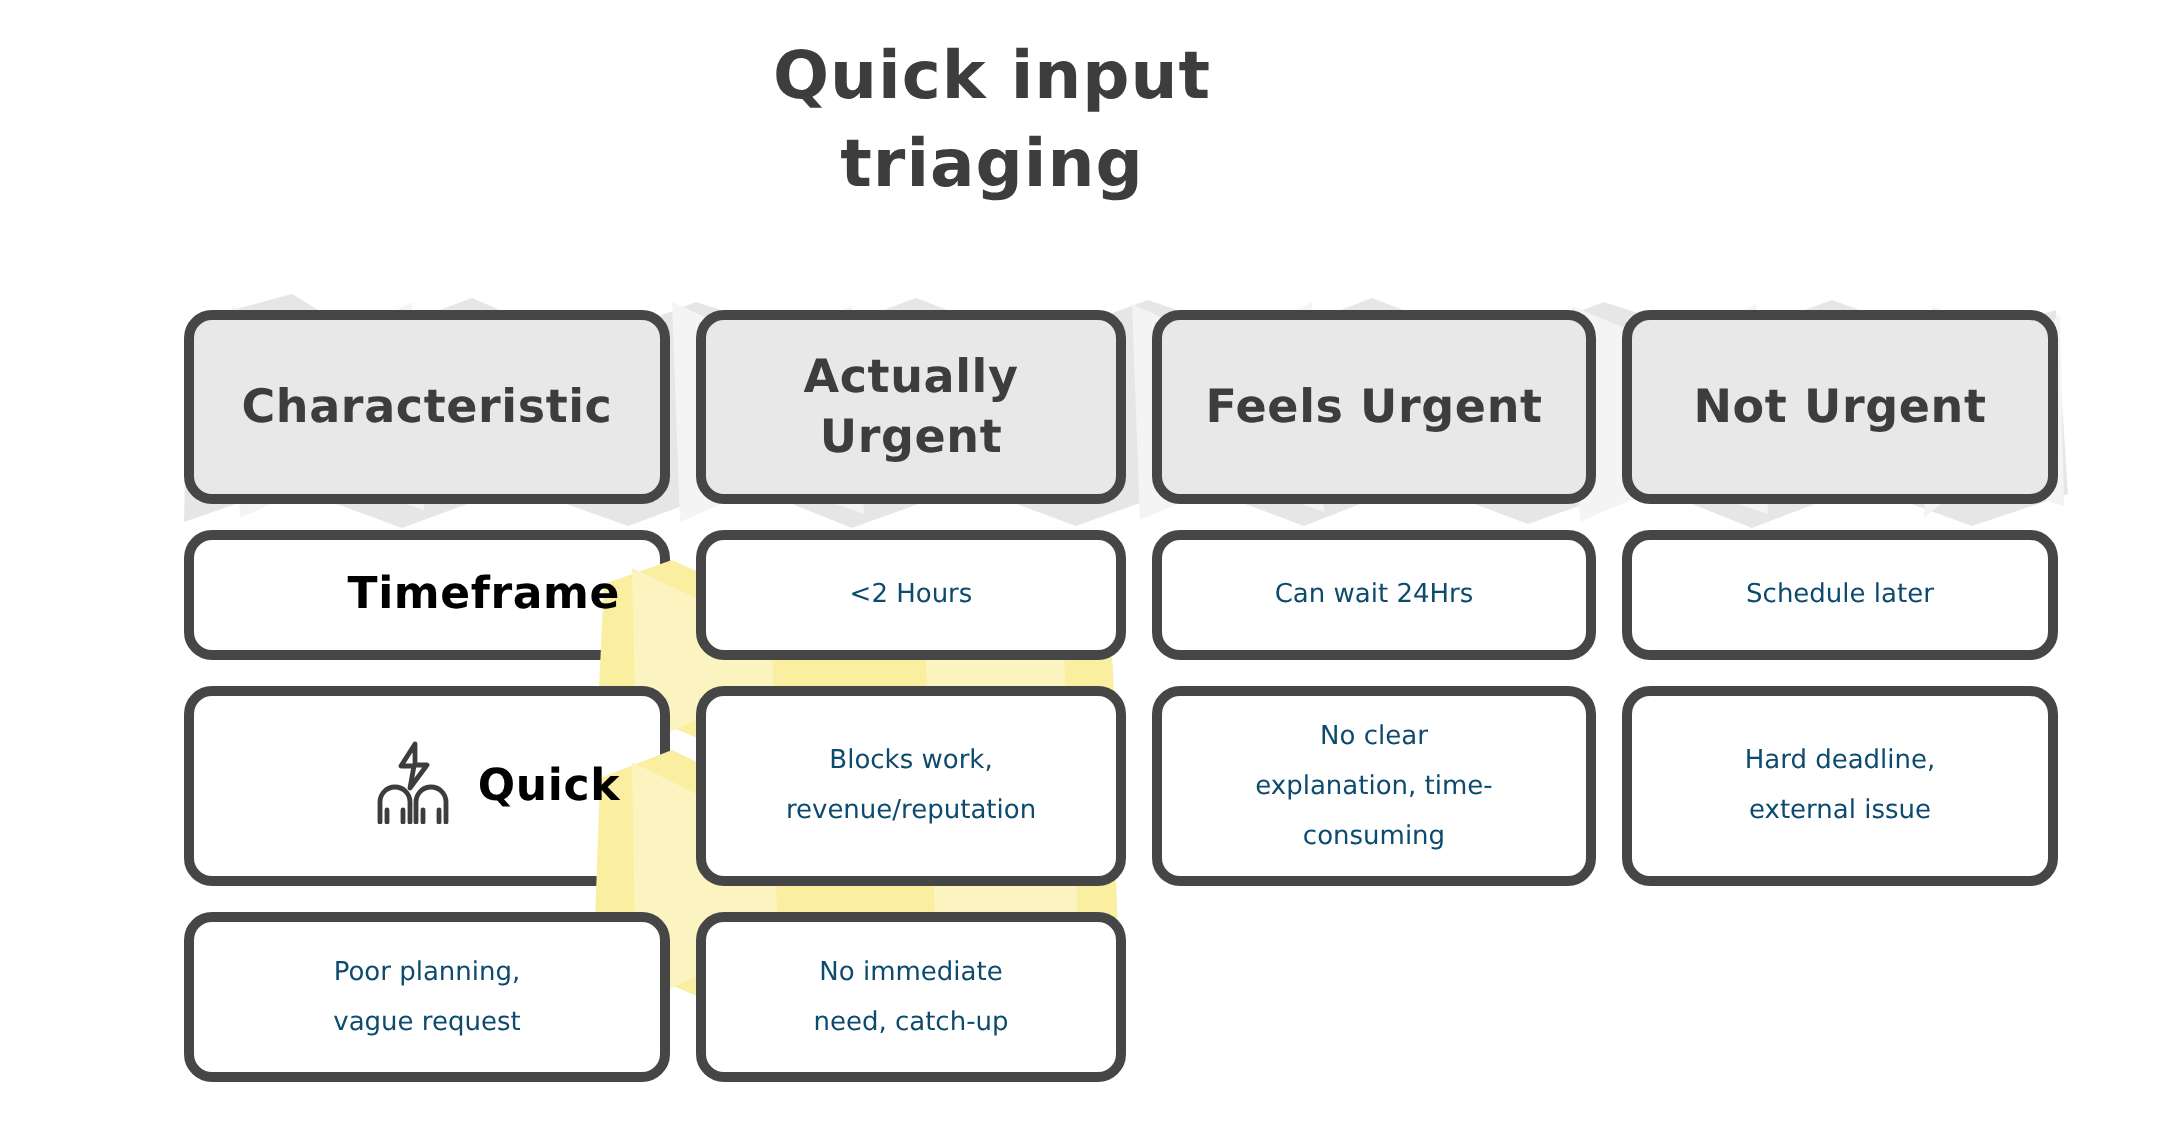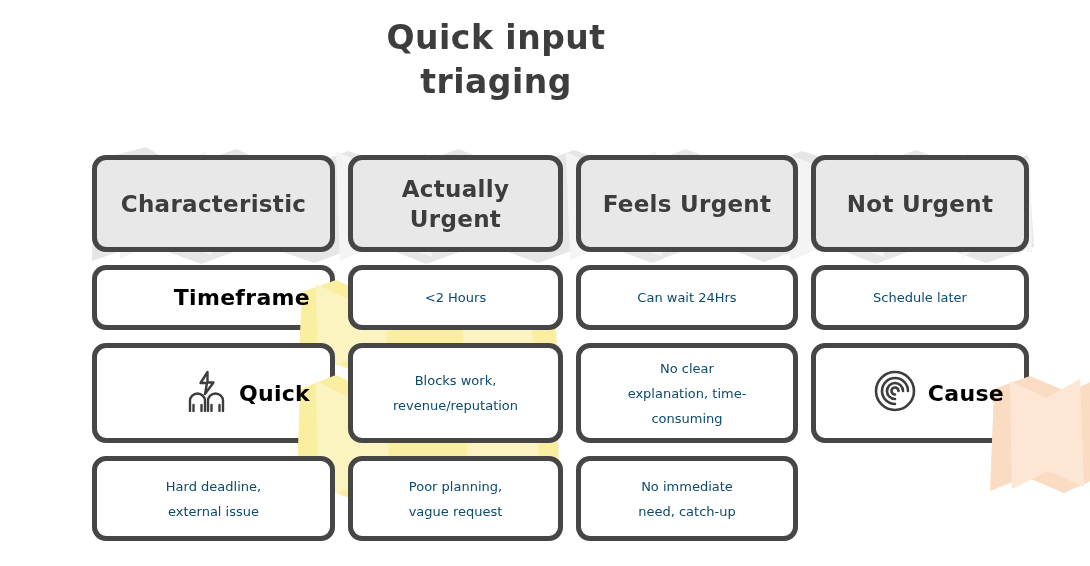--- a/index.html
+++ b/index.html
@@ -203,40 +203,20 @@
   <div class="cell">
     <span class="txt">Blocks work,
 revenue/reputation</span>
   </div>
   <div class="cell">
     <span class="txt">No clear
 explanation, time-
 consuming</span>
   </div>
 
-  <div class="cell rowlabel">
-    <div class="hl">
-      <svg width="275" height="125" viewBox="0 0 275 125" xmlns="http://www.w3.org/2000/svg" style="position:absolute;left:-20px;top:-22px;">
-        <polygon fill="#fadcc2" points="10,18 46,5 84,21 122,4 160,21 200,5 236,20 266,9 270,112 232,122 194,106 156,123 118,105 80,122 42,106 6,120"></polygon>
-        <polygon fill="#fde7d4" points="26,10 62,27 96,8 100,116 64,100 28,118"></polygon>
-        <polygon fill="#fde7d4" points="176,8 212,25 246,7 250,114 214,98 178,116"></polygon>
-      </svg>
-    </div>
-    <span class="icon">
-      <svg width="42" height="42" viewBox="0 0 42 42" xmlns="http://www.w3.org/2000/svg">
-        <g fill="none" stroke="#3d3d3d" stroke-width="2.6" stroke-linecap="round">
-          <circle cx="21" cy="21" r="19"></circle>
-          <path d="M34 21 A13 13 0 1 0 21 34"></path>
-          <path d="M29 21 A8 8 0 1 0 21 29"></path>
-          <path d="M24.5 21 A3.5 3.5 0 1 0 21 24.5"></path>
-        </g>
-      </svg>
-    </span>
-    <span class="txt">Cause</span>
-  </div>
   <div class="cell">
     <span class="txt">Hard deadline,
 external issue</span>
   </div>
   <div class="cell">
     <span class="txt">Poor planning,
 vague request</span>
   </div>
   <div class="cell">
     <span class="txt">No immediate

